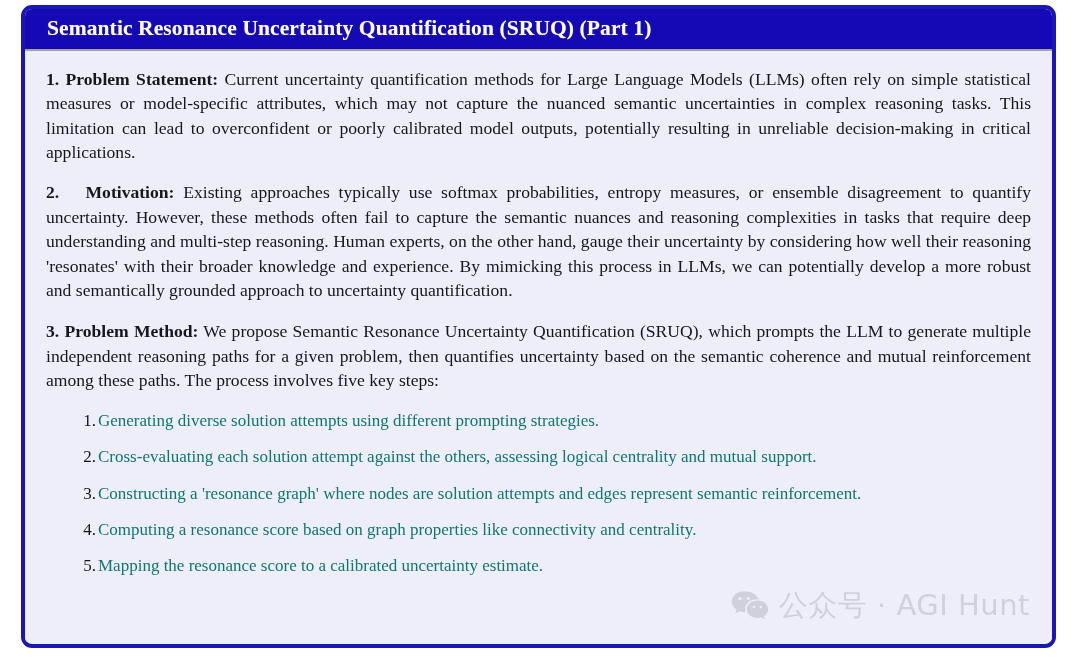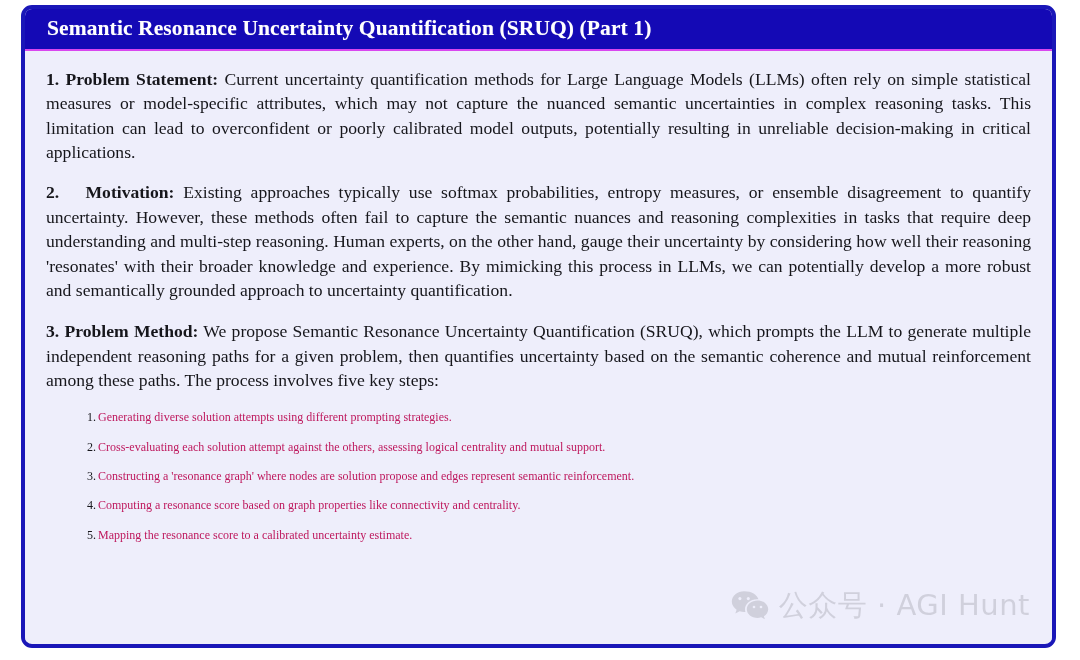--- a/index.html
+++ b/index.html
@@ -34,21 +34,21 @@
     border-radius: 11px;
     background: #eeeefb;
     overflow: hidden;
   }
 
   
   .card-header {
     position: relative;
     height: 42px;
     background: #1409b5;
-    border-bottom: 2px solid #d946ef;
+    border-bottom: 2px solid #a3a3a3;
     display: flex;
     align-items: center;
     padding: 0 0 0 22px;
     box-sizing: border-box;
   }
   .card-title {
     color: #ffffff;
     font-size: 21.5px;
     font-weight: bold;
     letter-spacing: 0.1px;
@@ -86,22 +86,22 @@
   
   ol.steps {
     margin: 0;
     padding: 0 0 0 0;
     list-style: none;
     counter-reset: stepcount;
   }
   ol.steps > li {
     counter-increment: stepcount;
     position: relative;
-    color: #be185d;
-    font-size: 12px;
+    color: #0f766e;
+    font-size: 17px;
     line-height: 1.36;
     padding-left: 52px;
     margin-bottom: 13px;
     text-align: left;
   }
   ol.steps > li::before {
     content: counter(stepcount) ".";
     position: absolute;
     left: 28px;
     top: 0;
@@ -159,21 +159,21 @@
 
       <p class="para">
         <span class="num">3.</span>
         <span class="lead">Problem Method:</span>
         <span>We propose Semantic Resonance Uncertainty Quantification (SRUQ), which prompts the LLM to generate multiple independent reasoning paths for a given problem, then quantifies uncertainty based on the semantic coherence and mutual reinforcement among these paths. The process involves five key steps:</span>
       </p>
 
       <ol class="steps">
         <li>Generating diverse solution attempts using different prompting strategies.</li>
         <li>Cross-evaluating each solution attempt against the others, assessing logical centrality and mutual support.</li>
-        <li>Constructing a 'resonance graph' where nodes are solution propose and edges represent semantic reinforcement.</li>
+        <li>Constructing a 'resonance graph' where nodes are solution attempts and edges represent semantic reinforcement.</li>
         <li>Computing a resonance score based on graph properties like connectivity and centrality.</li>
         <li>Mapping the resonance score to a calibrated uncertainty estimate.</li>
       </ol>
 
     </div>
 
     <div class="watermark">
       <span>
         <svg class="wm-icon" width="38" height="32" viewBox="0 0 38 32" xmlns="http://www.w3.org/2000/svg">
           <path d="M13.2 1.2C6.3 1.2 0.8 5.9 0.8 11.6c0 3.3 1.9 6.2 4.8 8.1L4.3 23.6l4.4-2.3c1.4 0.4 2.9 0.7 4.5 0.7 0.4 0 0.8 0 1.2-0.05 -0.25-0.85-0.4-1.75-0.4-2.65 0-5.6 5.4-10.1 12.1-10.1 0.45 0 0.9 0.03 1.35 0.07C26.3 4.7 20.4 1.2 13.2 1.2z" fill="#8d8d97"></path>

